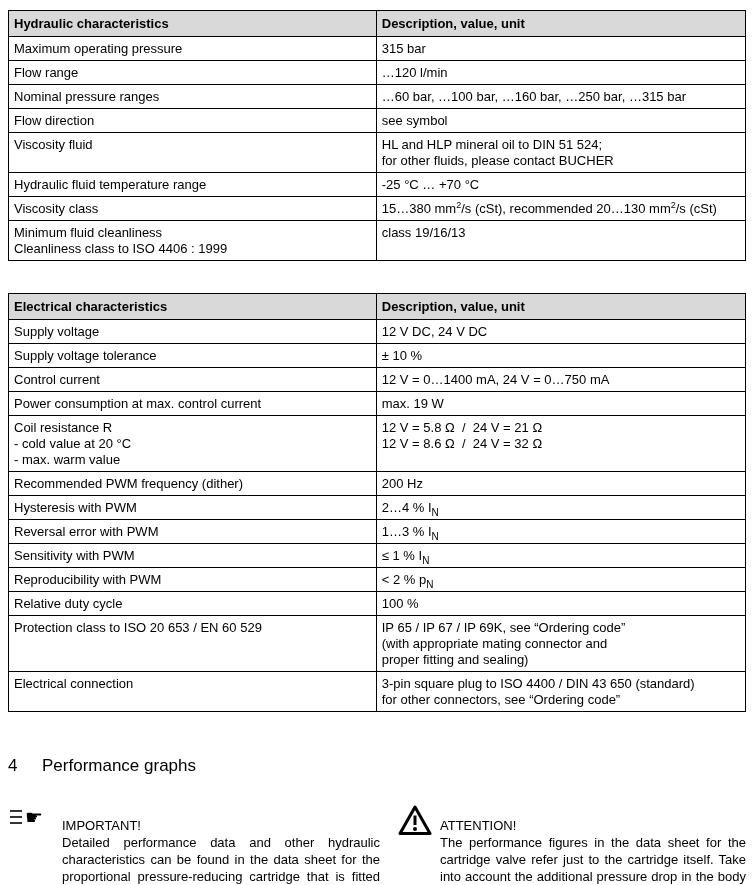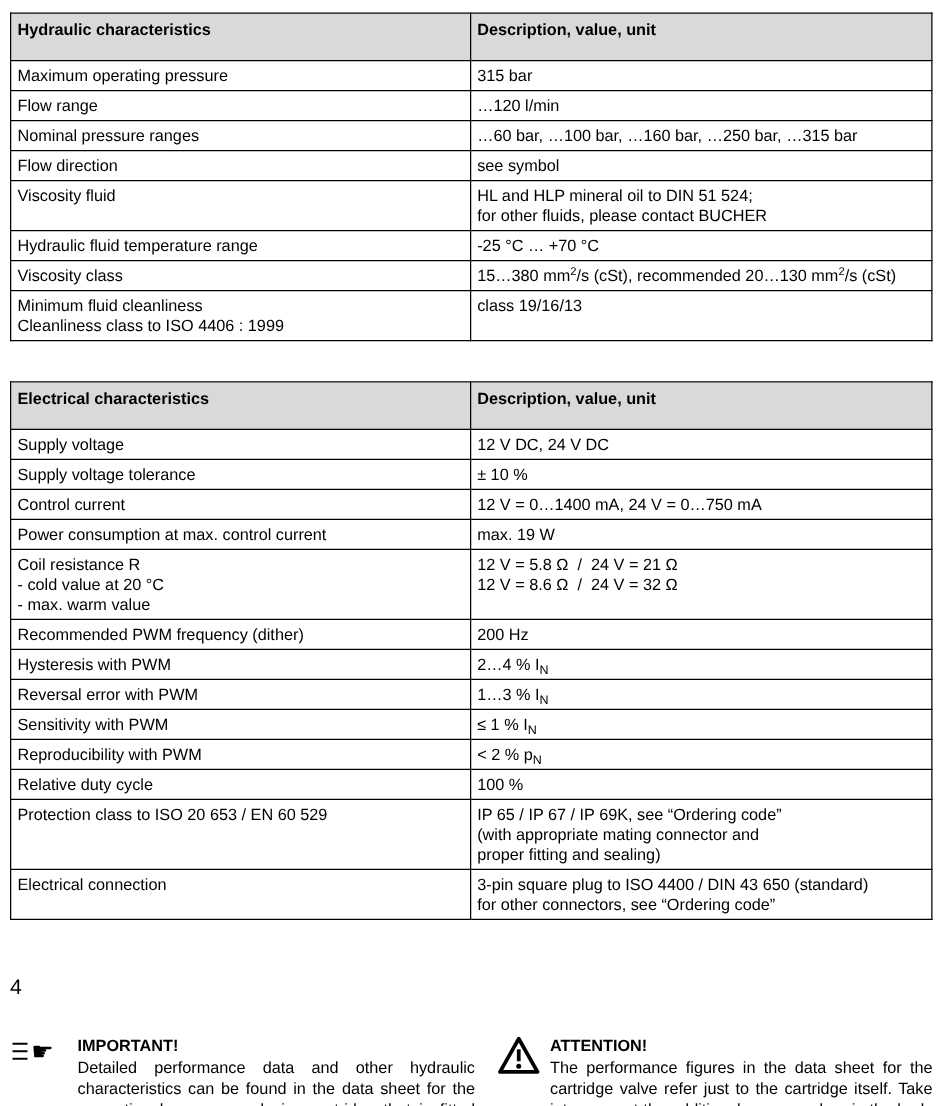--- a/index.html
+++ b/index.html
@@ -25,21 +25,21 @@
     vertical-align: top;
     text-align: left;
     font-size: 13px;
     line-height: 16px;
     overflow: hidden;
   }
   table.spec th {
     background: #d9d9d9;
     font-weight: bold;
     padding-top: 5px;
-    padding-bottom: 16px;
+    padding-bottom: 4px;
   }
   table.spec sub { font-size: 10px; line-height: 0; }
   table.spec sup { font-size: 9px;  line-height: 0; }
   .table-gap { height: 32px; }
   .split-label { display: flex; flex-direction: column; }
   .split-label > span:first-child { width: 50%; flex: none; }
   .split-label > span:last-child  { flex: 1; }
 
   .section-heading {
     margin-top: 44px;
@@ -51,21 +51,21 @@
   .section-heading .num { width: 34px; flex: none; }
 
   .notes { display: flex; gap: 18px; }
   .note { display: flex; }
   .note-important { width: 372px; flex: none; }
   .note-attention { flex: 1; }
   .note-icon-col { flex: none; padding-top: 1px; }
   .note-important .note-icon-col { width: 54px; }
   .note-attention .note-icon-col { width: 42px; }
   .note-body { flex: 1; text-align: justify; line-height: 17px; }
-  .note-title { font-weight: bold; }
+  .note-title { font-weight: normal; margin-top: 13px; }
 </style>
 </head>
 <body>
 
 <table class="spec">
   <colgroup>
       <col class="c1">
       <col class="c2">
     </colgroup>
   <tbody>
@@ -175,20 +175,21 @@
   </tr>
   <tr>
     <td>Electrical connection</td>
     <td>3-pin square plug to ISO 4400 / DIN 43 650 (standard)<br>for other connectors, see “Ordering code”</td>
   </tr>
 </tbody>
   </table>
 
 <div class="section-heading">
   <span class="num">4</span>
+  <span>Performance graphs</span>
 </div>
 
 <div class="notes">
 
   <div class="note note-important">
     <div class="note-icon-col">
       <svg width="50" height="24" viewBox="0 0 50 24" aria-hidden="true">
         <line x1="2" y1="6" x2="14" y2="6" stroke="#000" stroke-width="1.6"></line>
         <line x1="2" y1="12" x2="14" y2="12" stroke="#000" stroke-width="1.6"></line>
         <line x1="2" y1="18" x2="14" y2="18" stroke="#000" stroke-width="1.6"></line>

